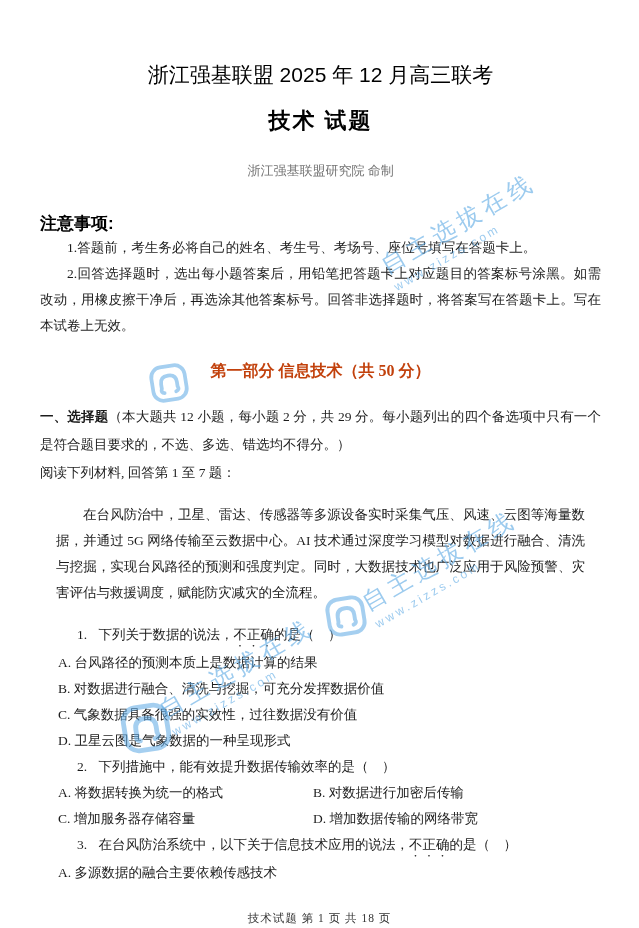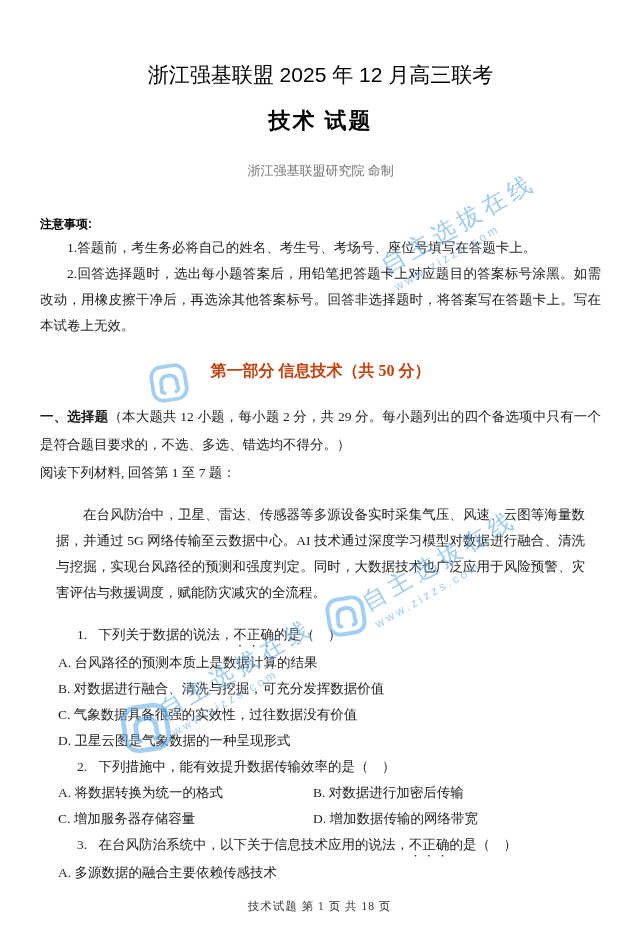--- a/index.html
+++ b/index.html
@@ -27,21 +27,21 @@
     text-align:center;margin:16px 0 0;color:#000;letter-spacing:2px;
   }
   .byline{
     text-align:center;font-size:13px;line-height:17px;
     margin-top:26px;color:#737373;
   }
   
   .notice{margin-top:34px;}
   .notice-heading{
     font-family:"Liberation Sans","DejaVu Sans",sans-serif;
-    font-weight:700;font-size:12px;line-height:22px;color:#000;
+    font-weight:700;font-size:17px;line-height:22px;color:#000;
   }
   .notice-item{
     text-indent:2em;line-height:26px;text-align:justify;
   }
   
   .part-heading{
     font-family:Liberation Serif, serif;
     font-weight:700;font-size:16px;line-height:24px;
     text-align:center;margin-top:20px;color:#c2410c;
   }
@@ -60,21 +60,21 @@
   .opts-twocol{display:grid;grid-template-columns:255px auto;}
   .opts-twocol .opt{padding-left:18px;}
   .emph{
     -webkit-text-emphasis-style:filled dot;
     -webkit-text-emphasis-position:under;
     text-emphasis-style:filled dot;
     text-emphasis-position:under left;
   }
   
   .footer{
-    position:absolute;left:0;right:0;bottom:14px;
+    position:absolute;left:0;right:0;bottom:2px;
     text-align:center;font-size:11.5px;color:#333;letter-spacing:1px;
   }
   
   .wm{
     position:absolute;pointer-events:none;z-index:5;
     transform:translate(-50%,-50%) rotate(-30deg);
     text-align:left;opacity:.6;
   }
   .wm-big{
     font-family:"Liberation Sans","DejaVu Sans",sans-serif;

